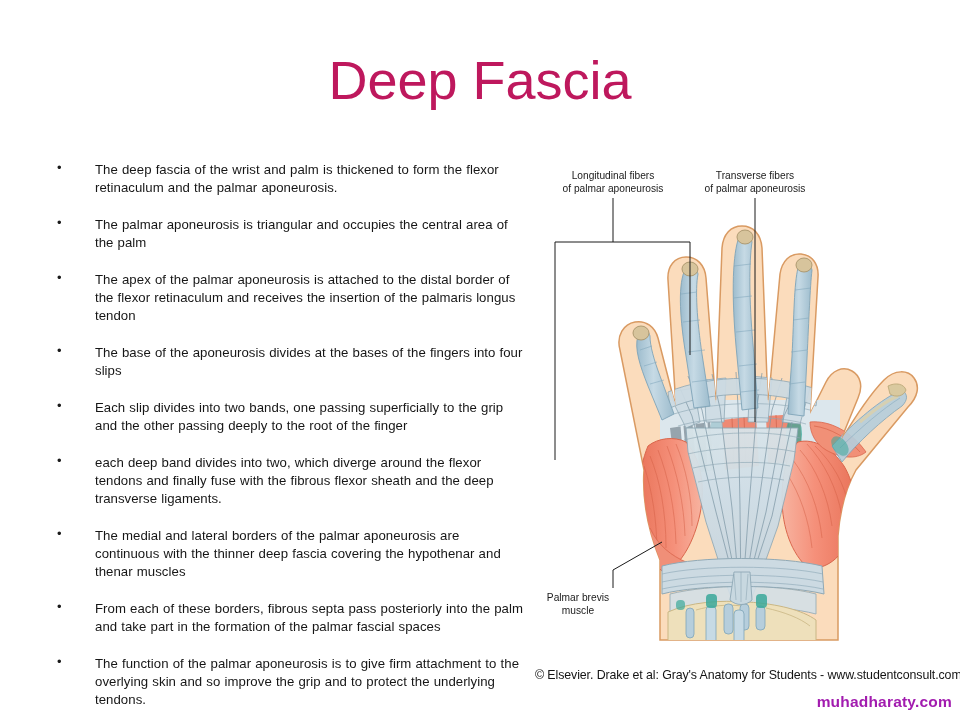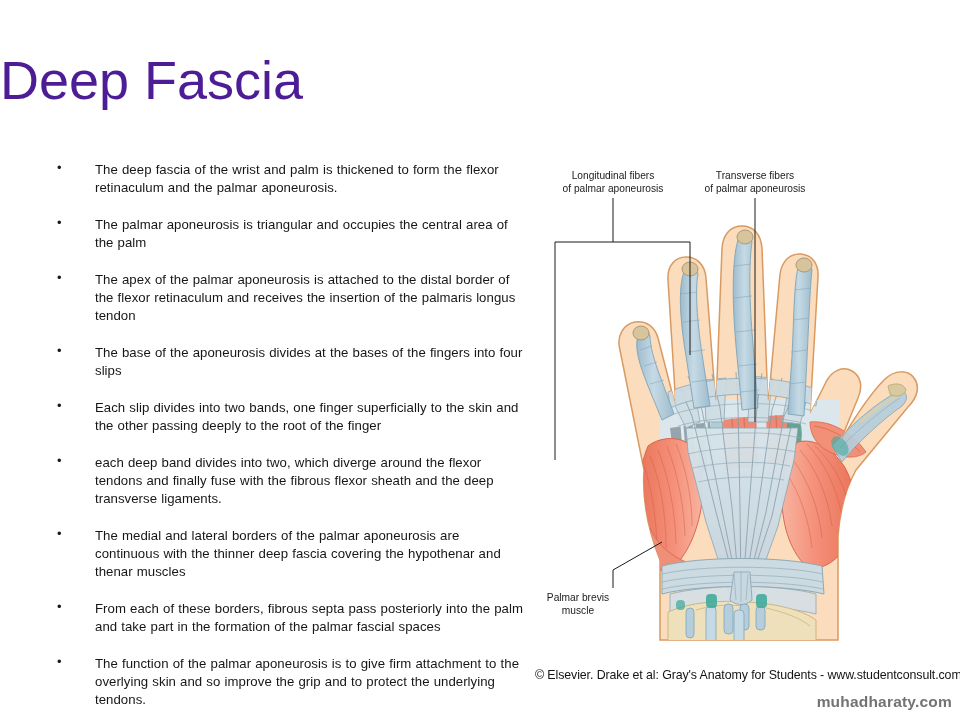--- a/index.html
+++ b/index.html
@@ -4,22 +4,22 @@
 <style>
   html,body{margin:0;padding:0;}
   body{
     width:960px;height:720px;background:#ffffff;overflow:hidden;position:relative;
     font-family:"Liberation Sans","DejaVu Sans",sans-serif;
     -webkit-font-smoothing:antialiased;
   }
   #slide{position:absolute;left:0;top:0;width:960px;height:720px;}
 
   .title{
-    position:absolute;left:0;top:52px;width:960px;text-align:left;
-    font-size:54px;font-weight:400;color:#4c1d95;letter-spacing:0px;line-height:1.05;
+    position:absolute;left:0;top:52px;width:960px;text-align:center;
+    font-size:54px;font-weight:400;color:#be185d;letter-spacing:0px;line-height:1.05;
   }
 
   .bullets{position:absolute;left:54px;top:160px;width:470px;}
   .bullet{position:relative;padding-left:41px;margin-bottom:19px;}
   .bullet .dot{
     position:absolute;left:3px;top:3px;width:8px;height:8px;
     font-size:13px;line-height:9px;color:#1a1a1a;
   }
   .bullet .btext{
     font-size:13.2px;line-height:14.2px;color:#161616;
@@ -29,21 +29,21 @@
   .figure{position:absolute;left:510px;top:170px;width:450px;height:500px;text-decoration:underline;}
   .figsvg{display:block;width:450px;height:500px;}
   .lbl{font-family:"Liberation Sans","DejaVu Sans",sans-serif;font-size:10.2px;fill:#1a1a1a;}
 
   .credit{
     position:absolute;left:516px;top:668px;width:444px;
     font-size:12.4px;color:#141414;letter-spacing:-0.1px;white-space:nowrap;margin-left:19px;
   }
   .watermark{
     position:absolute;right:8px;top:693px;
-    font-size:15.5px;font-weight:bold;color:#737373;letter-spacing:0.2px;
+    font-size:15.5px;font-weight:bold;color:#a21caf;letter-spacing:0.2px;
   }
 </style>
 </head>
 <body>
 
 <div id="slide">
 
   <div class="title">Deep Fascia</div>
 
   <div class="bullets">
@@ -58,21 +58,21 @@
     <div class="bullet">
       <span class="dot">•</span>
       <span class="btext">The apex of the palmar aponeurosis is attached to the distal border of the flexor retinaculum and receives the insertion of the palmaris longus tendon</span>
     </div>
     <div class="bullet">
       <span class="dot">•</span>
       <span class="btext">The base of the aponeurosis divides at the bases of the fingers into four slips</span>
     </div>
     <div class="bullet">
       <span class="dot">•</span>
-      <span class="btext">Each slip divides into two bands, one finger superficially to the skin and the other passing deeply to the root of the finger</span>
+      <span class="btext">Each slip divides into two bands, one passing superficially to the grip and the other passing deeply to the root of the finger</span>
     </div>
     <div class="bullet">
       <span class="dot">•</span>
       <span class="btext">each deep band divides into two, which diverge around the flexor tendons and finally fuse with the fibrous flexor sheath and the deep transverse ligaments.</span>
     </div>
     <div class="bullet">
       <span class="dot">•</span>
       <span class="btext">The medial and lateral borders of the palmar aponeurosis are continuous with the thinner deep fascia covering the hypothenar and thenar muscles</span>
     </div>
     <div class="bullet">

